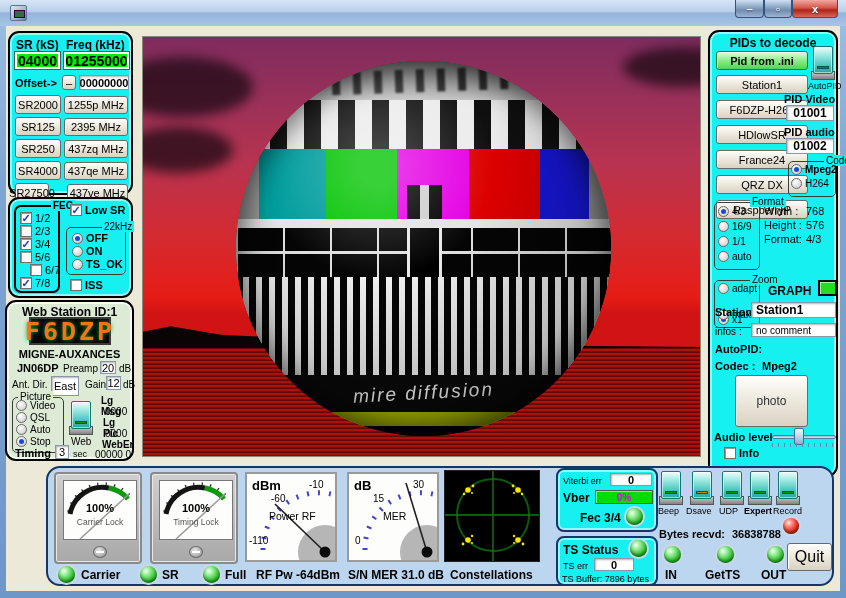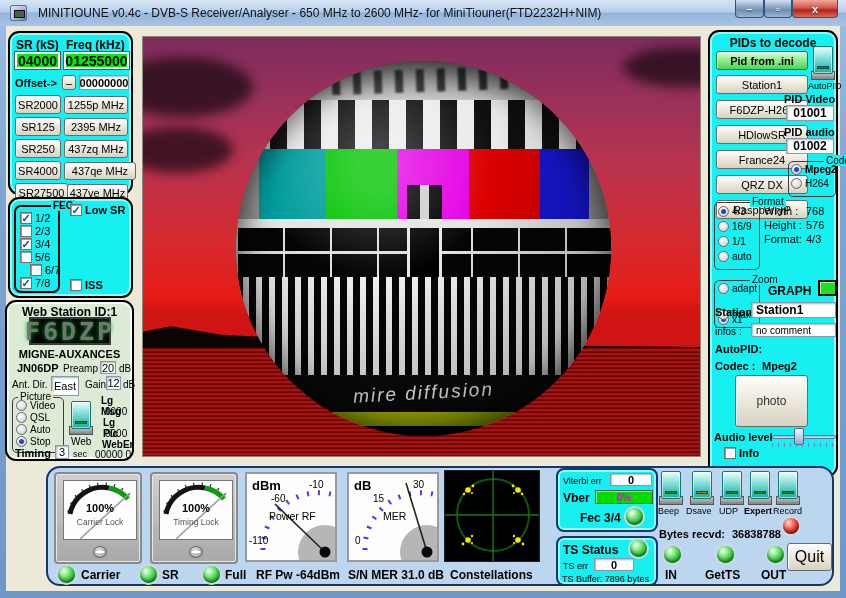--- a/index.html
+++ b/index.html
@@ -57,21 +57,21 @@
   .led.red { background:radial-gradient(circle at 35% 30%,#ffe4e2 0%,#ff7468 30%,#dc1812 65%,#8c0606 100%); }
   .switch { position:absolute; width:24px; height:34px; }
   .sw-base { position:absolute; left:0; bottom:0; width:24px; height:9px;
       background:linear-gradient(180deg,#d0d0d0,#808080); border:1px solid #555; }
   .sw-body { position:absolute; left:2px; top:0; width:20px; height:28px; border:1px solid #117a74; border-radius:2px;
       background:linear-gradient(180deg,#eefcfb 0%,#a6ece6 28%,#48c4bc 72%,#2aa49c 100%);
       box-shadow:inset 0 0 0 1px rgba(255,255,255,.55); }
   .sw-slit { position:absolute; left:3px; bottom:4px; width:12px; height:3px; background:#0b9012; border:1px solid #054; }
   .sw-slit.amber { background:#bc8a0a; }
   .seg { position:absolute; background:#060606; border:2px solid #3a3a3a; display:flex; align-items:center; justify-content:center;
-      font-family:"DejaVu Sans Mono",monospace; font-weight:bold; font-size:25px; color:#737373;
+      font-family:"DejaVu Sans Mono",monospace; font-weight:bold; font-size:25px; color:#f97316;
       text-shadow:0 0 4px #00a020; letter-spacing:3px; }
   .meterframe { position:absolute; width:88px; height:92px; border:2px solid #8a8a8a; border-radius:4px;
       background:linear-gradient(180deg,#cfcfcf,#a8a8a8); box-shadow:inset 0 0 0 1px #e8e8e8; }
   .meterface { position:absolute; left:7px; top:6px; width:74px; height:60px; background:#fdfdfb; border:1px solid #777; }
   .screw { position:absolute; left:37px; top:72px; width:14px; height:12px; border-radius:50%;
       background:radial-gradient(circle at 40% 35%,#e6e6e6,#909090); border:1px solid #666; }
   .screw:after { content:""; position:absolute; left:2px; top:4px; width:8px; height:2px; background:#fff; }
   .gauge { position:absolute; width:92px; height:90px; background:#fdfdfb; border:2px solid #9a9a9a; }
   .constel { position:absolute; background:#000; border:1px solid #222; }
   .slider-track { position:absolute; height:4px; border:1px solid #5a7aa0;
@@ -120,21 +120,20 @@
   .escbox { position:absolute; background:linear-gradient(180deg,#efece2,#d6d0c0); border:2px outset #f8f6ee;
       display:flex; flex-direction:column; align-items:center; justify-content:center; font-size:10px; font-weight:bold; line-height:12px; }
   .graphbox { position:absolute; width:19px; height:16px; background:#24dc24; border:2px solid #0a0a0a; box-shadow:inset 1px 1px 0 #9cfc9c; }
   text { font-family:"Liberation Sans",sans-serif; }
 </style>
 </head>
 <body>
 
 <div class="titlebar">
   <span class="app-ico"></span>
-  <span class="title-text">MINITIOUNE v0.4c - DVB-S Receiver/Analyser - 650 MHz to 2600 MHz- for MiniTiouner(FTD2232H+NIM)</span>
 </div>
 <div class="winbtn" style="right:82px;width:29px;">–</div>
 <div class="winbtn" style="right:54px;width:28px;">▫</div>
 <div class="winbtn close" style="right:8px;width:46px;">x</div>
 <div class="content"></div>
 
 <div class="cpanel" style="left:8px;top:31px;width:125px;height:164px;">
   <div class="abs b lbl12" style="left:6px;top:5px;">SR (kS)</div>
   <div class="abs b lbl12" style="left:56px;top:5px;">Freq (kHz)</div>
   <div class="gval" style="left:5px;top:19px;width:45px;height:17px;">04000</div>
@@ -142,22 +141,22 @@
   <div class="abs b lbl11" style="left:5px;top:44px;">Offset-&gt;</div>
   <div class="btn" style="left:52px;top:42px;width:14px;height:15px;">–</div>
   <div class="field" style="left:69px;top:42px;width:50px;height:15px;font-weight:bold;">00000000</div>
   <div class="btn" style="left:5px;top:62px;width:46px;height:19px;">SR2000</div>
   <div class="btn" style="left:54px;top:63px;width:64px;height:18px;">1255p MHz</div>
   <div class="btn" style="left:5px;top:84px;width:46px;height:19px;text-align:right;">SR125</div>
   <div class="btn" style="left:54px;top:85px;width:64px;height:18px;">2395 MHz</div>
   <div class="btn" style="left:5px;top:106px;width:46px;height:19px;">SR250</div>
   <div class="btn" style="left:54px;top:107px;width:64px;height:18px;">437zq MHz</div>
   <div class="btn" style="left:5px;top:128px;width:46px;height:19px;">SR4000</div>
-  <div class="btn" style="left:54px;top:129px;width:72px;height:18px;">437qe MHz</div>
-  <div class="btn" style="left:5px;top:150px;width:53px;height:19px;">SR27500</div>
+  <div class="btn" style="left:54px;top:129px;width:64px;height:18px;">437qe MHz</div>
+  <div class="btn" style="left:5px;top:150px;width:34px;height:19px;">SR27500</div>
   <div class="btn" style="left:57px;top:151px;width:61px;height:18px;">437ve MHz</div>
 </div>
 
 <div class="cpanel" style="left:8px;top:197px;width:125px;height:101px;">
   <div class="grp cy" style="left:4px;top:6px;width:46px;height:88px;border-color:#000;border-width:2px;border-radius:7px;">
     <span class="legend">FEC</span>
     <span class="cb on" style="left:4px;top:5px;">
         <span class="box">
           <span class="mark">✓</span>
         </span>
@@ -193,20 +192,41 @@
         </span>
         <span>7/8</span>
       </span>
   </div>
   <span class="cb b on" style="left:60px;top:5px;">
       <span class="box">
         <span class="mark">✓</span>
       </span>
       <span>Low SR</span>
     </span>
+  <div class="grp cy" style="left:56px;top:28px;width:60px;height:48px;">
+    <span class="legend" style="font-weight:normal;">22kHz</span>
+    <span class="rad b on" style="left:5px;top:4px;">
+        <span class="ring">
+          <span class="dot"></span>
+        </span>
+        <span>OFF</span>
+      </span>
+    <span class="rad b" style="left:5px;top:17px;">
+        <span class="ring">
+          <span class="dot"></span>
+        </span>
+        <span>ON</span>
+      </span>
+    <span class="rad b" style="left:5px;top:30px;">
+        <span class="ring">
+          <span class="dot"></span>
+        </span>
+        <span>TS_OK</span>
+      </span>
+  </div>
   <span class="cb b" style="left:60px;top:80px;">
       <span class="box">
         <span class="mark">✓</span>
       </span>
       <span>ISS</span>
     </span>
 </div>
 
 <div class="gpanel" style="left:5px;top:300px;width:129px;height:161px;">
   <div class="abs b lbl12" style="left:0;top:3px;width:100%;text-align:center;">Web Station ID:1</div>

